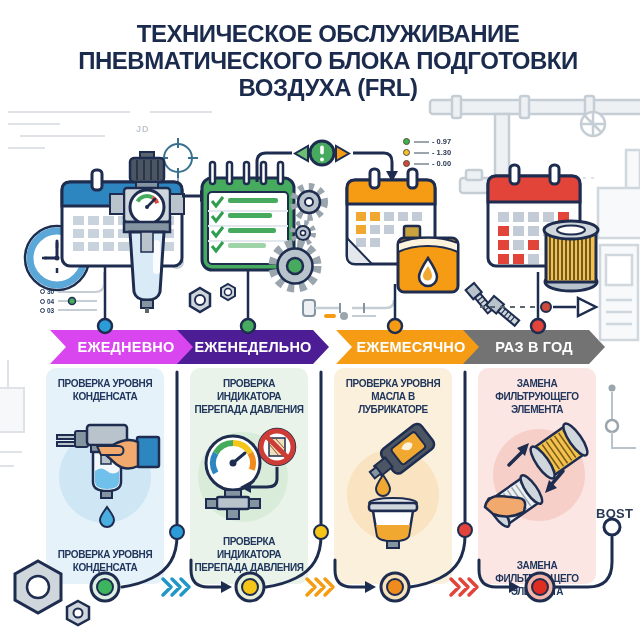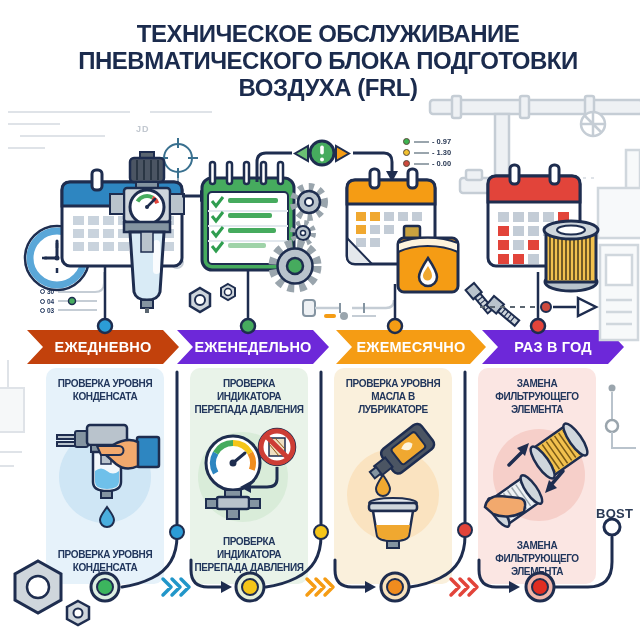--- a/index.html
+++ b/index.html
@@ -5,32 +5,32 @@
   html,body{margin:0;padding:0;background:#fff;}
   .canvas{position:relative;width:640px;height:640px;background:#ffffff;overflow:hidden;
           font-family:"Liberation Sans",sans-serif;}
   
   .title{position:absolute;top:20px;left:8px;width:640px;text-align:center;
          color:#1b2b4d;font-weight:700;font-size:24px;line-height:27px;letter-spacing:-0.5px;}
   
   .banner{position:absolute;top:330px;height:34px;color:#fff;font-weight:700;font-size:14.5px;
           text-align:center;line-height:34px;letter-spacing:0.2px;
           clip-path:polygon(0% 0%,calc(100% - 16px) 0%,100% 50%,calc(100% - 16px) 100%,0% 100%,16px 50%);}
-  .b1{left:27px;width:152px;background:#c2410c;}
-  .b2{left:177px;width:152px;background:#6d28d9;}
+  .b1{left:50px;width:152px;background:#d946ef;}
+  .b2{left:177px;width:152px;background:#4c1d95;}
   .b3{left:336px;width:150px;background:#f59c14;}
-  .b4{left:482px;width:142px;background:#6d28d9;}
+  .b4{left:463px;width:142px;background:#737373;}
   
   .panel{position:absolute;top:368px;width:118px;height:216px;border-radius:10px;
          display:flex;flex-direction:column;justify-content:space-between;align-items:flex-end;
          padding:9px 3px 10px 3px;box-sizing:border-box;}
   .p1{left:46px;background:#e6f2fa;}
   .p2{left:190px;background:#e9f3e9;}
   .p3{left:334px;background:#faf0dc;}
-  .p4{left:478px;background:#fbe6e3;}
+  .p4{left:478px;background:#fbe6e3;gap:20px;}
   .task{font-weight:700;font-size:10px;color:#21365c;text-align:center;line-height:1.3;
         letter-spacing:-0.4px;text-transform:uppercase;min-height:13px;}
   .picon{flex:0 0 auto;}
   
   .legend{position:absolute;left:403px;top:136px;}
   .lrow{display:flex;align-items:center;height:11px;}
   .ldot{width:7px;height:7px;border-radius:50%;border:1.5px solid #5a4a3a;box-sizing:border-box;}
   .ld0{background:#3cb450;} .ld1{background:#f2c12e;} .ld2{background:#cd4a3d;}
   .ldash{width:15px;height:2px;background:#9aa5ad;margin:0 3px 0 4px;}
   .lval{font-size:7.5px;font-weight:700;color:#2b3a55;}

